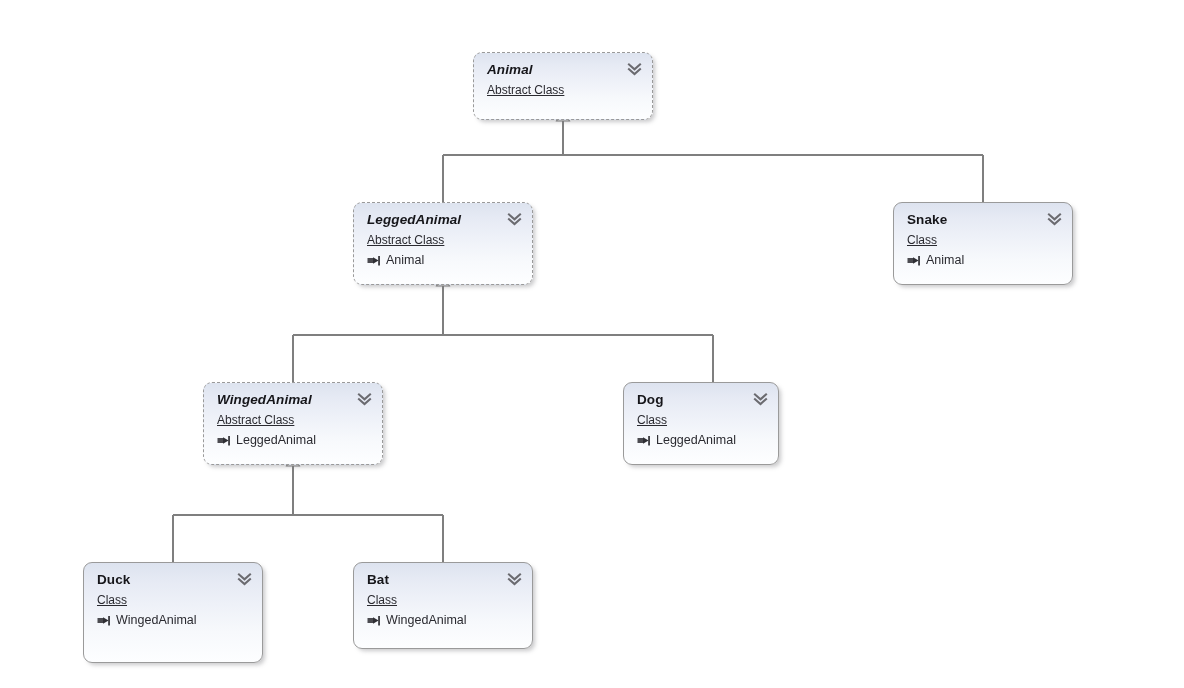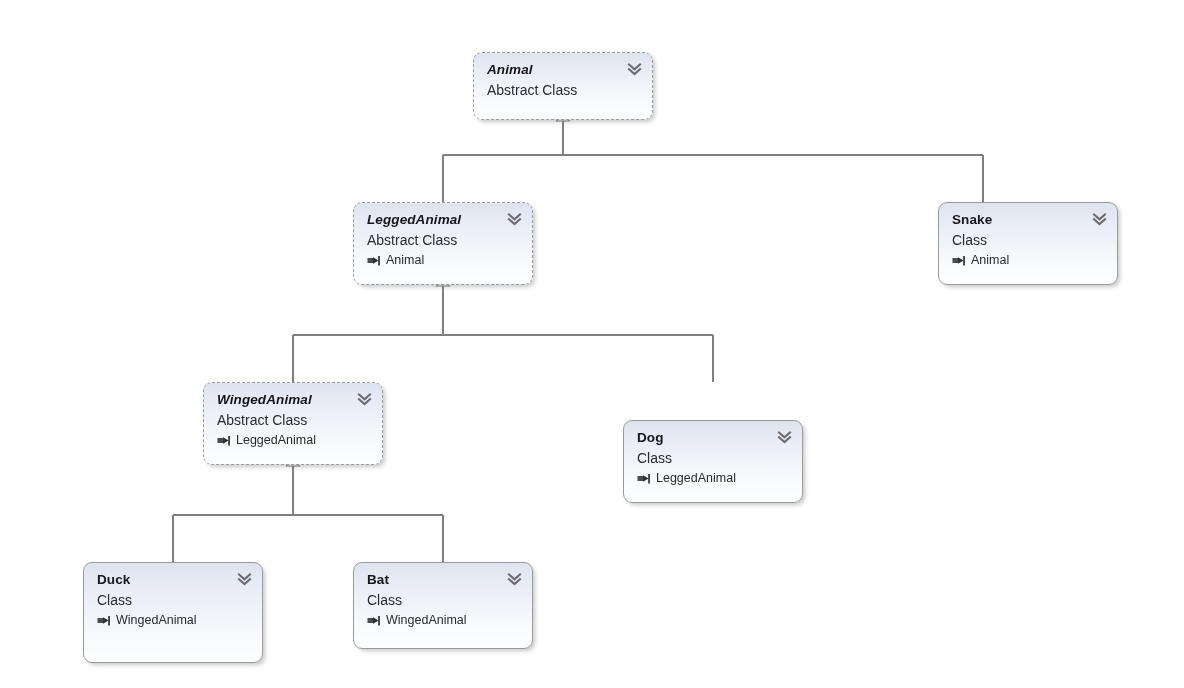--- a/index.html
+++ b/index.html
@@ -52,25 +52,26 @@
     font-weight: bold;
     color: #16161a;
     line-height: 17px;
     letter-spacing: 0.1px;
     white-space: nowrap;
   }
   .node.abstract .node-title {
     font-style: italic;
   }
   .node-kind {
-    font-size: 14px;
+    font-size: 12px;
     color: #2a2a30;
     line-height: 18px;
     margin-top: 3px;
     white-space: nowrap;
+    text-decoration: underline;
   }
   .node-base {
     font-size: 12.5px;
     color: #2a2a30;
     line-height: 18px;
     margin-top: 2px;
     white-space: nowrap;
     display: flex;
     align-items: center;
   }
@@ -135,21 +136,21 @@
         <div class="node-kind">Abstract Class</div>
         <div class="node-base">
           <span class="base-icon"><svg viewBox="0 0 14 12" width="14" height="12" aria-hidden="true">
               <rect x="0.5" y="3" width="5.5" height="5" fill="#4b4b50"></rect>
               <path d="M6 2.2 L11.6 5.5 L6 8.8 Z" fill="#2f2f34"></path>
               <rect x="11.2" y="1" width="1.7" height="9.5" fill="#2f2f34"></rect>
             </svg></span>
           <span>Animal</span>
         </div>
       </div>
-      <div class="node concrete" style="left: 938px; top: 202px; width: 180px; height: 83px;">
+      <div class="node concrete" style="left: 893px; top: 202px; width: 180px; height: 83px;">
         <span class="chevron"><svg viewBox="0 0 15 16" width="15" height="16" aria-hidden="true">
             <path d="M2 3.5 L7.5 8.3 L13 3.5" fill="none" stroke="#6b6b70" stroke-width="2.1" stroke-linecap="square"></path>
             <path d="M2 8.2 L7.5 13 L13 8.2" fill="none" stroke="#6b6b70" stroke-width="2.1" stroke-linecap="square"></path>
           </svg></span>
         <div class="node-title">Snake</div>
         <div class="node-kind">Class</div>
         <div class="node-base">
           <span class="base-icon"><svg viewBox="0 0 14 12" width="14" height="12" aria-hidden="true">
               <rect x="0.5" y="3" width="5.5" height="5" fill="#4b4b50"></rect>
               <path d="M6 2.2 L11.6 5.5 L6 8.8 Z" fill="#2f2f34"></path>
@@ -167,21 +168,21 @@
         <div class="node-kind">Abstract Class</div>
         <div class="node-base">
           <span class="base-icon"><svg viewBox="0 0 14 12" width="14" height="12" aria-hidden="true">
               <rect x="0.5" y="3" width="5.5" height="5" fill="#4b4b50"></rect>
               <path d="M6 2.2 L11.6 5.5 L6 8.8 Z" fill="#2f2f34"></path>
               <rect x="11.2" y="1" width="1.7" height="9.5" fill="#2f2f34"></rect>
             </svg></span>
           <span>LeggedAnimal</span>
         </div>
       </div>
-      <div class="node concrete" style="left: 623px; top: 382px; width: 180px; height: 83px; margin-top: 38px;">
+      <div class="node concrete" style="left: 623px; top: 382px; width: 156px; height: 83px;">
         <span class="chevron"><svg viewBox="0 0 15 16" width="15" height="16" aria-hidden="true">
             <path d="M2 3.5 L7.5 8.3 L13 3.5" fill="none" stroke="#6b6b70" stroke-width="2.1" stroke-linecap="square"></path>
             <path d="M2 8.2 L7.5 13 L13 8.2" fill="none" stroke="#6b6b70" stroke-width="2.1" stroke-linecap="square"></path>
           </svg></span>
         <div class="node-title">Dog</div>
         <div class="node-kind">Class</div>
         <div class="node-base">
           <span class="base-icon"><svg viewBox="0 0 14 12" width="14" height="12" aria-hidden="true">
               <rect x="0.5" y="3" width="5.5" height="5" fill="#4b4b50"></rect>
               <path d="M6 2.2 L11.6 5.5 L6 8.8 Z" fill="#2f2f34"></path>

